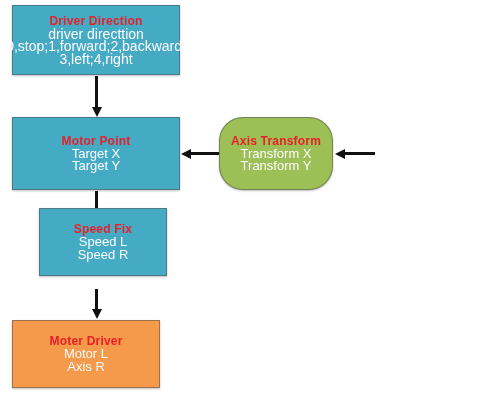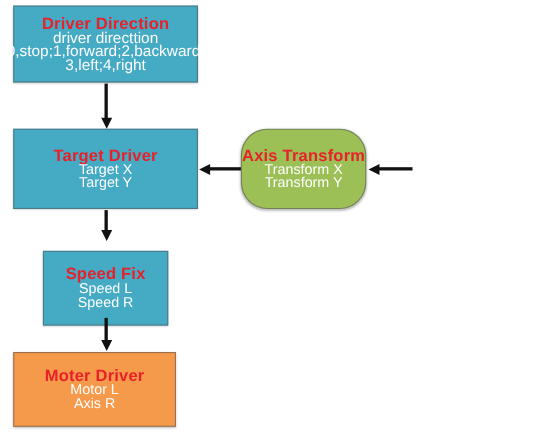--- a/index.html
+++ b/index.html
@@ -24,21 +24,21 @@
     flex-direction: column;
     align-items: center;
     justify-content: center;
     text-align: center;
     padding: 2px 4px;
     box-shadow: 0 1px 2px rgba(0,0,0,0.25);
   }
   .node .title {
     color: #e8202a;
     font-weight: bold;
-    font-size: 15px;
+    font-size: 12px;
     line-height: 13px;
     letter-spacing: 0.2px;
     white-space: nowrap;
   }
   .node .line {
     color: #fdfdfd;
     font-size: 13px;
     line-height: 12.5px;
     white-space: nowrap;
   }
@@ -88,39 +88,39 @@
   <div class="node wide" style="left:12px; top:5px; width:168px; height:70px; background:#45aac4;">
     <div class="title">Driver Direction</div>
     <div class="line">driver directtion</div>
     <div class="line">0,stop;1,forward;2,backward;</div>
     <div class="line">3,left;4,right</div>
   </div>
 
   <div class="arrow-v" style="left:95px; top:76px; height:32px;"></div>
 
   <div class="node" style="left:12px; top:117px; width:168px; height:73px; background:#45aac4;">
-    <div class="title">Target Driver</div>
+    <div class="title">Motor Point</div>
     <div class="line">Target X</div>
     <div class="line">Target Y</div>
   </div>
 
   <div class="node" style="left:219px; top:117px; width:114px; height:73px; background:#9cbf56;border-radius:24px;">
     <div class="title">Axis Transform</div>
     <div class="line">Transform X</div>
     <div class="line">Transform  Y</div>
   </div>
 
 
   <div class="arrow-h" style="left:190px; top:152px; width:29px;"></div>
 
   <div class="arrow-h" style="left:344px; top:152px; width:31px;"></div>
 
   <div class="arrow-v" style="left:95px; top:191px; height:19px;"></div>
 
-  <div class="node" style="left:39px; top:228px; width:114px; height:68px; background:#45aac4;">
+  <div class="node" style="left:39px; top:208px; width:128px; height:68px; background:#45aac4;">
     <div class="title">Speed Fix</div>
     <div class="line">Speed L</div>
     <div class="line">Speed R</div>
   </div>
 
   <div class="arrow-v" style="left:95px; top:289px; height:21px;"></div>
 
   <div class="node" style="left:12px; top:320px; width:148px; height:68px; background:#f5994b;">
     <div class="title">Moter Driver</div>
     <div class="line">Motor L</div>

